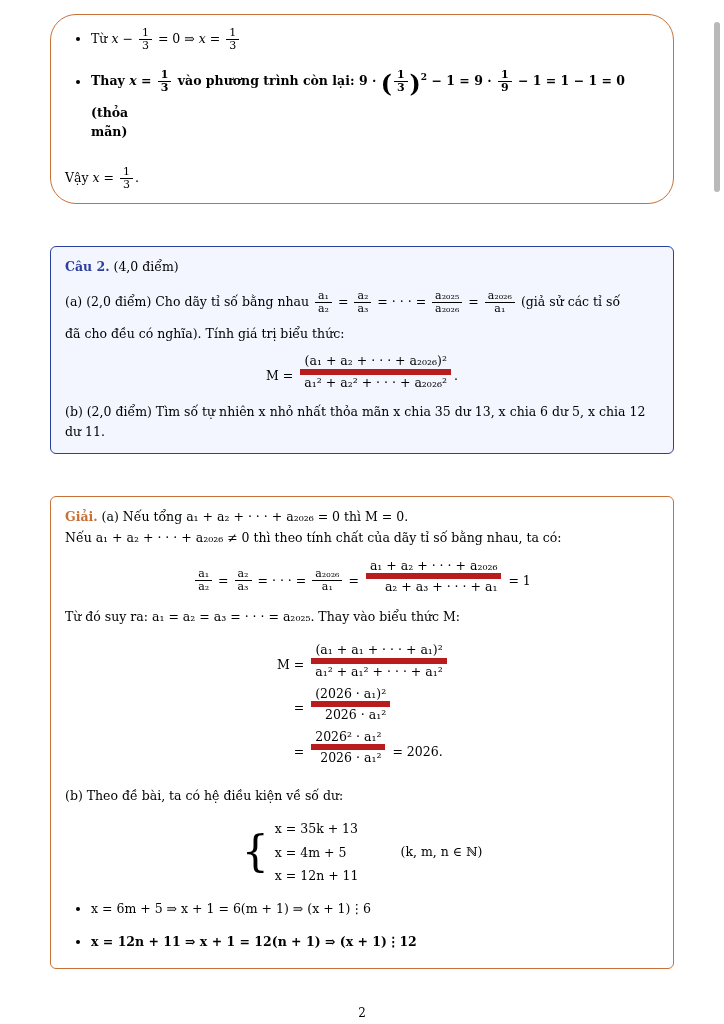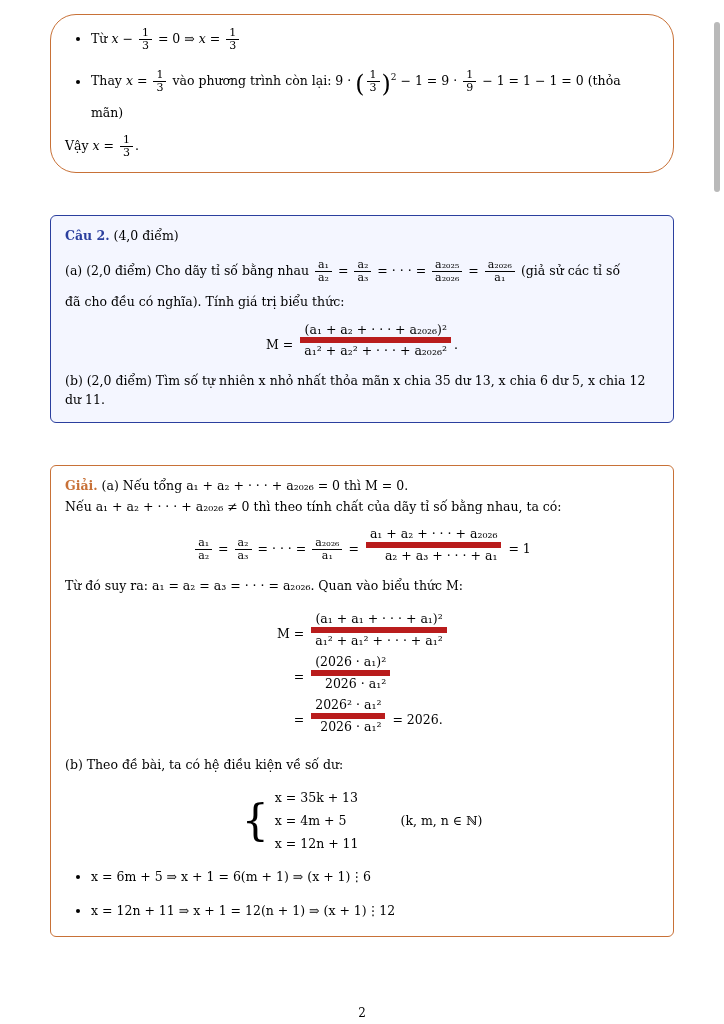--- a/index.html
+++ b/index.html
@@ -70,21 +70,21 @@
   p { margin: 0 0 8px 0; }
   p:last-child { margin-bottom: 0; }
 
   ul.bullets {
     margin: 2px 0 4px 0;
     padding-left: 26px;
   }
   ul.bullets li {
     margin-bottom: 14px;
   }
-  ul.bullets li:last-child { margin-bottom: 2px; }
+  ul.bullets li:last-child { margin-bottom: 2px; font-weight: bold; }
 
   .center { text-align: center; }
   .mathline { margin: 10px 0; text-align: center; }
 
   
   .frac {
     display: inline-block;
     vertical-align: -0.52em;
     text-align: center;
     font-size: 0.88em;
@@ -200,21 +200,21 @@
         <span>− 1 = 9 ·</span>
         <span class="frac">
           <span class="num">1</span>
           <span class="den">9</span>
         </span>
         <span>− 1 = 1 − 1 = 0 (thỏa</span>
         <br>
         <span>mãn)</span>
       </li>
     </ul>
-    <p style="margin-top:12px;">
+    <p style="margin-top:24px;">
       <span>Vậy</span>
       <i class="var">x</i>
       <span>=</span>
       <span class="frac">
         <span class="num">1</span>
         <span class="den">3</span>
       </span><span>.</span>
     </p>
   </div>
 
@@ -283,21 +283,21 @@
         <span class="den">a₁</span>
       </span>
       =
       <span class="big-frac">
         <span class="num">a₁ + a₂ + · · · + a₂₀₂₆</span>
         <span class="den">a₂ + a₃ + · · · + a₁</span>
       </span>
       <span>= 1</span>
     </p>
 
-    <p style="margin-top:12px;">Từ đó suy ra: a₁ = a₂ = a₃ = · · · = a₂₀₂₆. Quan vào biểu thức M:</p>
+    <p style="margin-top:12px;">Từ đó suy ra: a₁ = a₂ = a₃ = · · · = a₂₀₂₅. Thay vào biểu thức M:</p>
 
     <div class="center" style="margin:10px 0 6px 0;">
       <span class="eq-stack">
         <span class="row">
           <span class="eq-lead">M =</span>
           <span class="big-frac">
             <span class="num">(a₁ + a₁ + · · · + a₁)²</span>
             <span class="den">a₁² + a₁² + · · · + a₁²</span>
           </span>
         </span>

